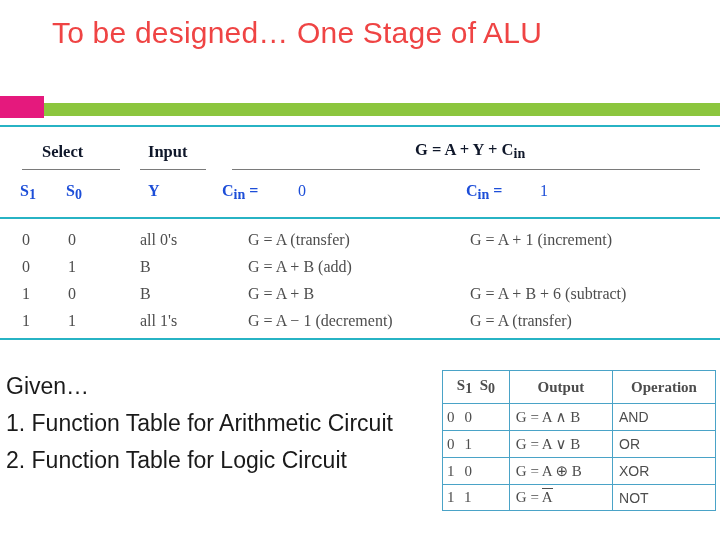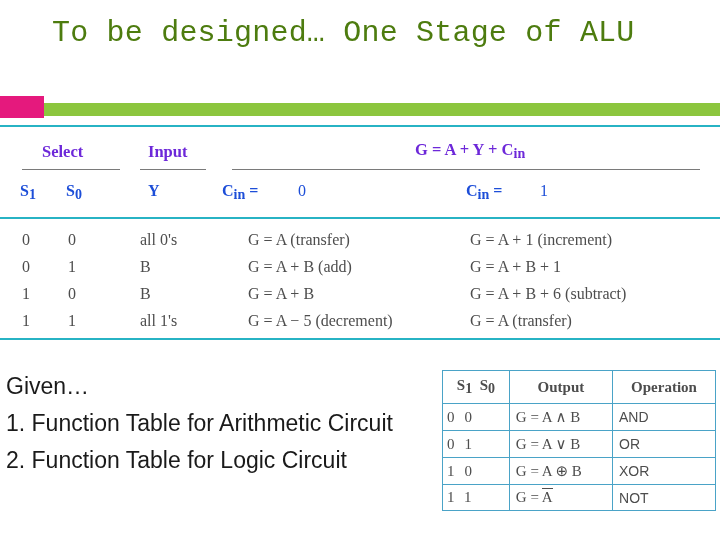--- a/index.html
+++ b/index.html
@@ -16,24 +16,23 @@
   }
 
   
   .slide-title {
     position: absolute;
     left: 52px;
     top: 14px;
     width: 600px;
     font-size: 30px;
     line-height: 1.28;
-    color: #4d7c0f;
+    color: #ef4444;
     font-weight: normal;
     letter-spacing: 0.2px;
-    font-family: Liberation Mono, monospace;
   }
 
   
   .accent-green {
     position: absolute;
     left: 44px;
     top: 103px;
     width: 676px;
     height: 13px;
     background: #8cc63e;
@@ -79,21 +78,21 @@
     width: 720px;
     height: 2px;
     background: #27b3c4;
   }
 
   .hdr {
     position: absolute;
     font-family: "Liberation Serif", serif;
     font-weight: bold;
     font-size: 16.5px;
-    color: #6d28d9;
+    color: #0f172a;
   }
   .hdr-select { left: 42px; top: 17px; }
   .hdr-input  { left: 148px; top: 17px; }
   .hdr-g      { left: 415px; top: 15px; }
 
   .rule {
     position: absolute;
     height: 1px;
     background: #7a7a7a;
   }
@@ -206,32 +205,31 @@
   <div class="rowtxt col-s1 r0">0</div>
   <div class="rowtxt col-s0 r0">0</div>
   <div class="rowtxt col-y r0">all 0's</div>
   <div class="rowtxt col-g0 r0">G = A  (transfer)</div>
   <div class="rowtxt col-g1 r0">G = A + 1  (increment)</div>
 
   <div class="rowtxt col-s1 r1">0</div>
   <div class="rowtxt col-s0 r1">1</div>
   <div class="rowtxt col-y r1">B</div>
   <div class="rowtxt col-g0 r1">G = A + B  (add)</div>
-  <div class="rowtxt col-g1 r1">G = A + B + 1</div>
 
   <div class="rowtxt col-s1 r2">1</div>
   <div class="rowtxt col-s0 r2">0</div>
   <div class="rowtxt col-y r2">B</div>
   <div class="rowtxt col-g0 r2">G = A + B</div>
   <div class="rowtxt col-g1 r2">G = A + B + 6  (subtract)</div>
 
   <div class="rowtxt col-s1 r3">1</div>
   <div class="rowtxt col-s0 r3">1</div>
   <div class="rowtxt col-y r3">all 1's</div>
-  <div class="rowtxt col-g0 r3">G = A − 5  (decrement)</div>
+  <div class="rowtxt col-g0 r3">G = A − 1  (decrement)</div>
   <div class="rowtxt col-g1 r3">G = A  (transfer)</div>
 </div>
 
 <div class="given">
   <div>Given…</div>
   <div>1.  Function Table for Arithmetic Circuit</div>
   <div>2.  Function Table for Logic Circuit</div>
 </div>
 
 <table class="logic-table">

